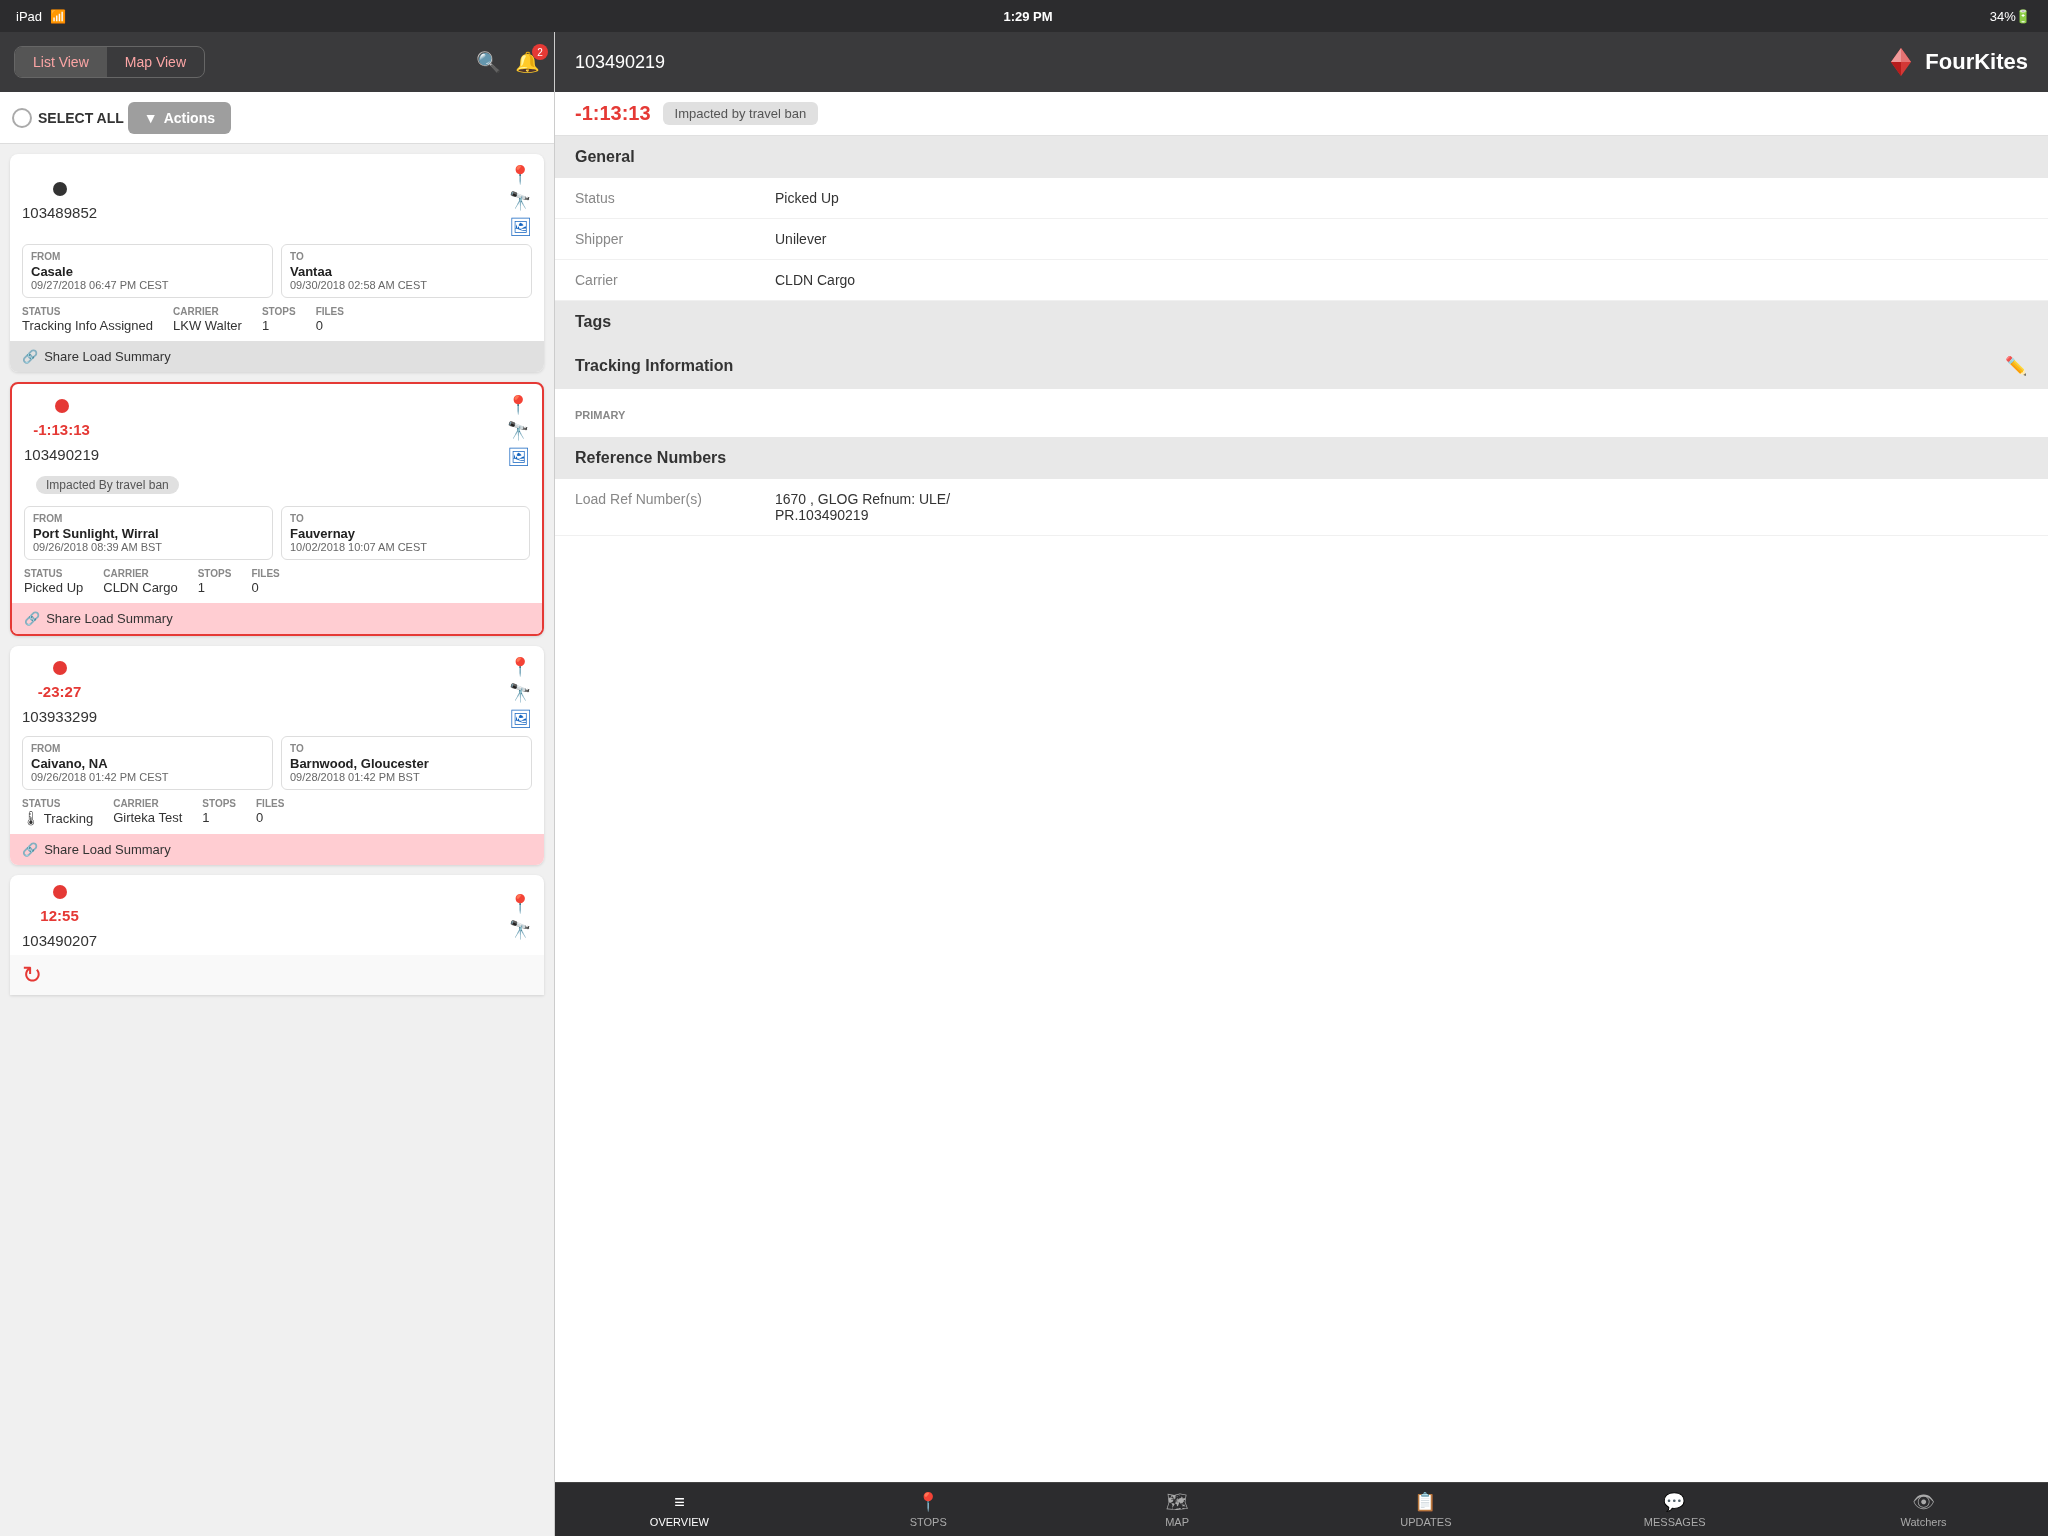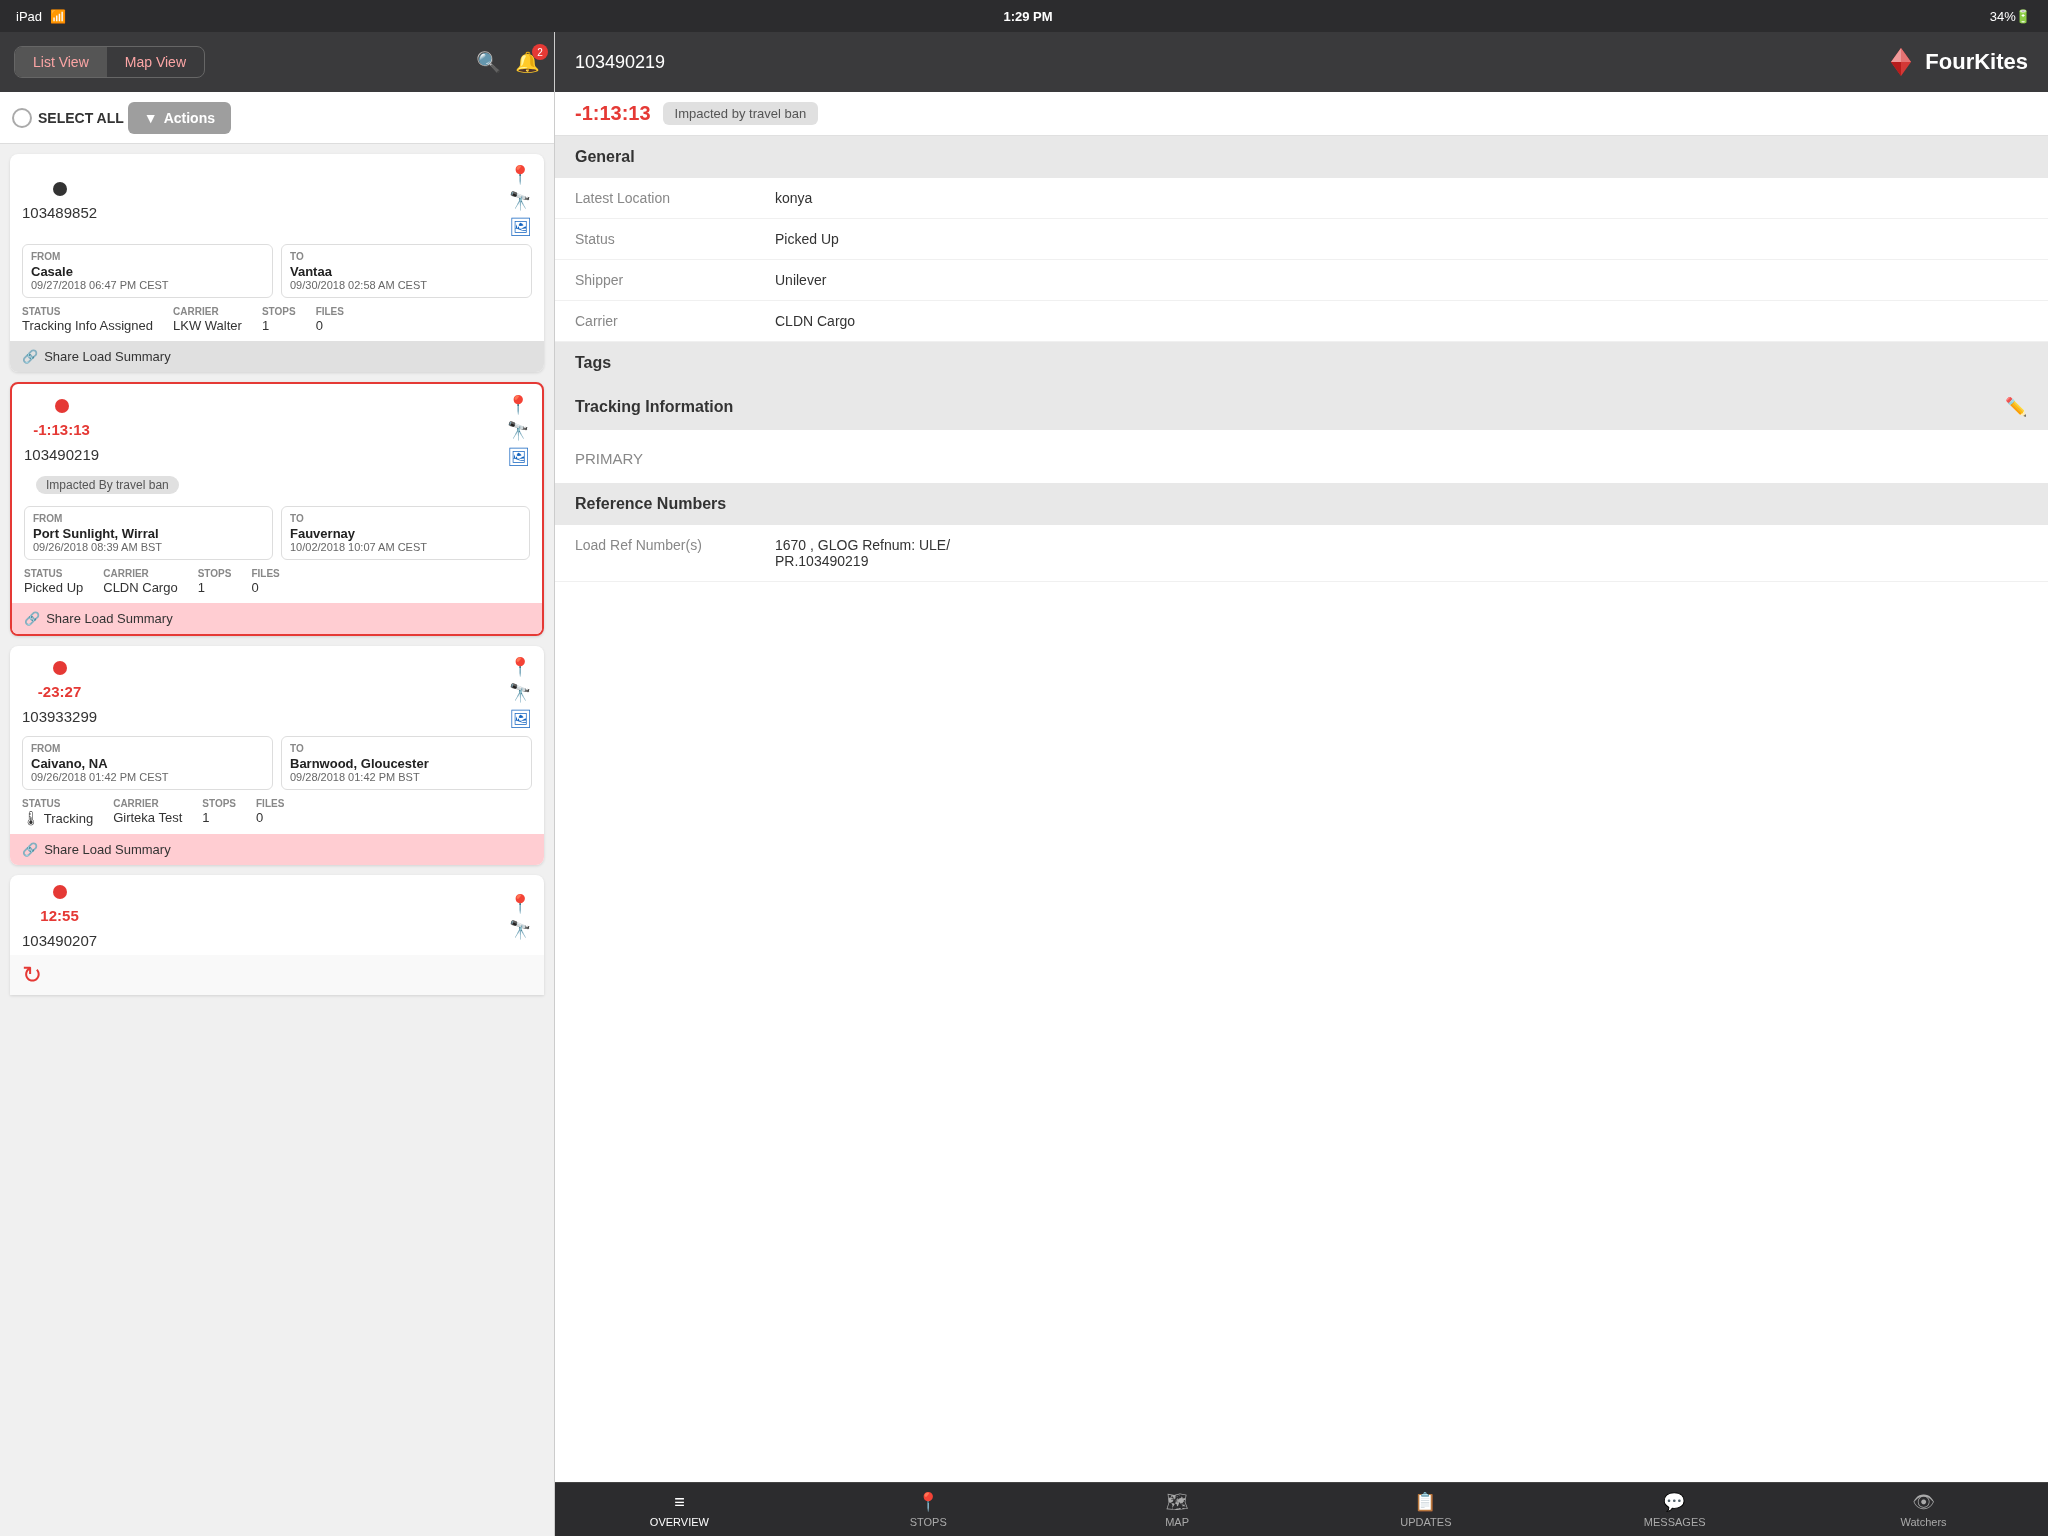--- a/index.html
+++ b/index.html
@@ -142,21 +142,21 @@
     .section-edit-icon { font-size: 18px; color: #333; cursor: pointer; }
 
     .detail-row {
       display: flex; padding: 12px 20px; border-bottom: 1px solid #f0f0f0;
       align-items: flex-start;
     }
     .detail-label { width: 200px; font-size: 14px; color: #888; flex-shrink: 0; }
     .detail-value { font-size: 14px; color: #333; }
 
     .tags-section { padding: 12px 20px; }
-    .tags-primary-label { font-size: 15px; color: #888; font-weight: 400; text-transform: uppercase; padding: 8px 0 4px 0; }
+    .tags-primary-label { font-size: 11px; color: #888; font-weight: 700; text-transform: uppercase; padding: 8px 0 4px 0; }
     .bottom-nav-item {
       flex: 1; display: flex; flex-direction: column; align-items: center; justify-content: center;
       padding: 8px 4px; cursor: pointer; border: none; background: transparent;
       color: #aaa; font-size: 11px; gap: 3px;
     }
     .bottom-nav-item.active { color: white; }
     .bottom-nav-icon { font-size: 18px; }
 
     
     .card-partial { background: white; border-radius: 8px 8px 0 0; overflow: hidden; box-shadow: 0 1px 3px rgba(0,0,0,0.12); }
@@ -403,24 +403,20 @@
       <span class="delay-time">-1:13:13</span>
       <span class="travel-ban-badge">Impacted by travel ban</span>
     </div>
 
     <div class="detail-content">
 
       <div class="section-header">
         <span>General</span>
       </div>
       <div class="detail-row">
-        <span class="detail-label">Latest Location</span>
-        <span class="detail-value">konya</span>
-      </div>
-      <div class="detail-row">
         <span class="detail-label">Status</span>
         <span class="detail-value">Picked Up</span>
       </div>
       <div class="detail-row">
         <span class="detail-label">Shipper</span>
         <span class="detail-value">Unilever</span>
       </div>
       <div class="detail-row">
         <span class="detail-label">Carrier</span>
         <span class="detail-value">CLDN Cargo</span>

